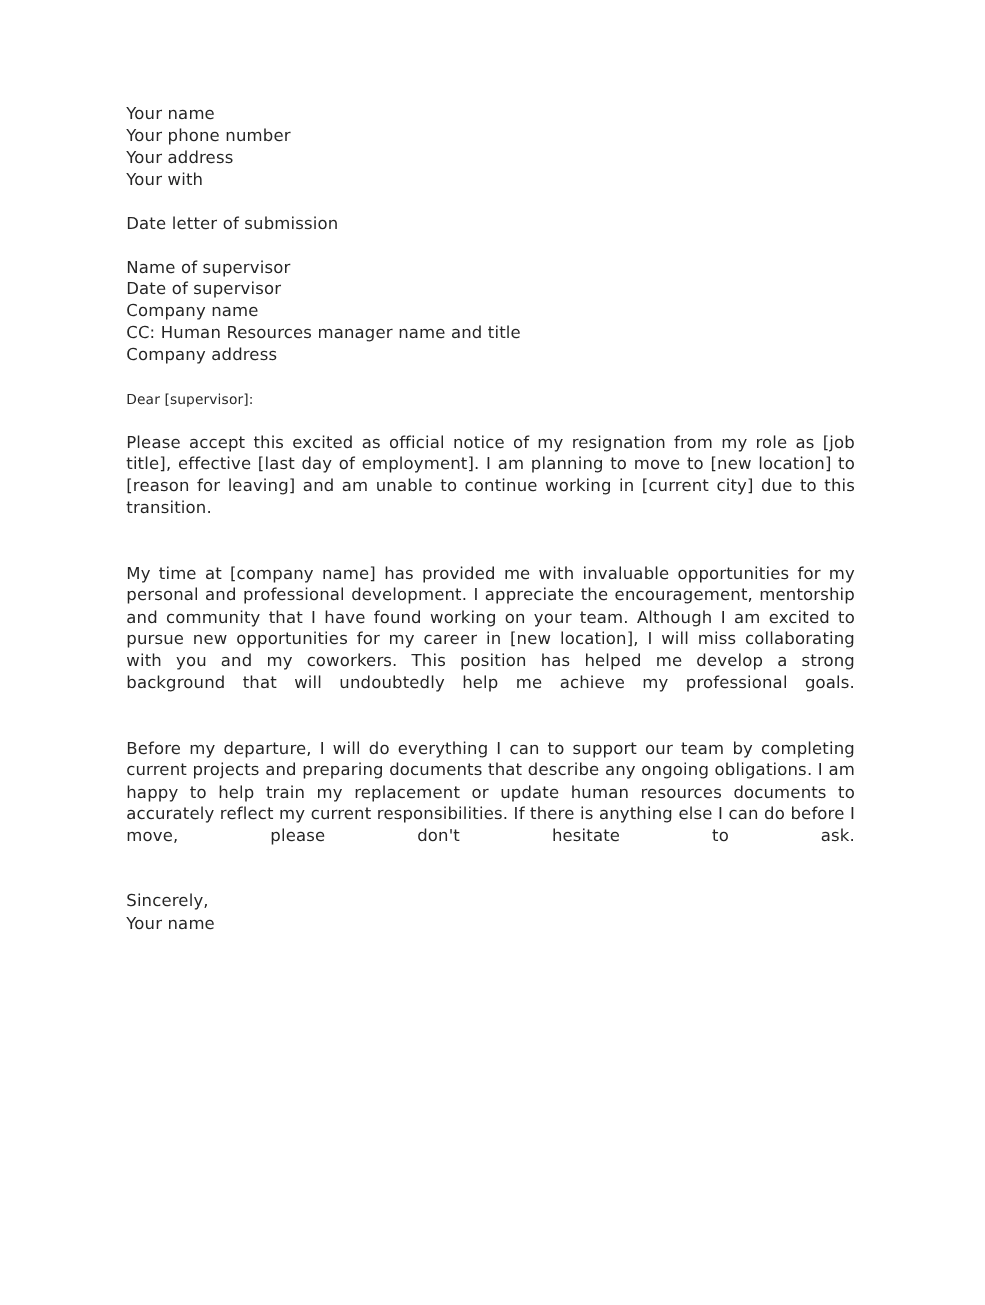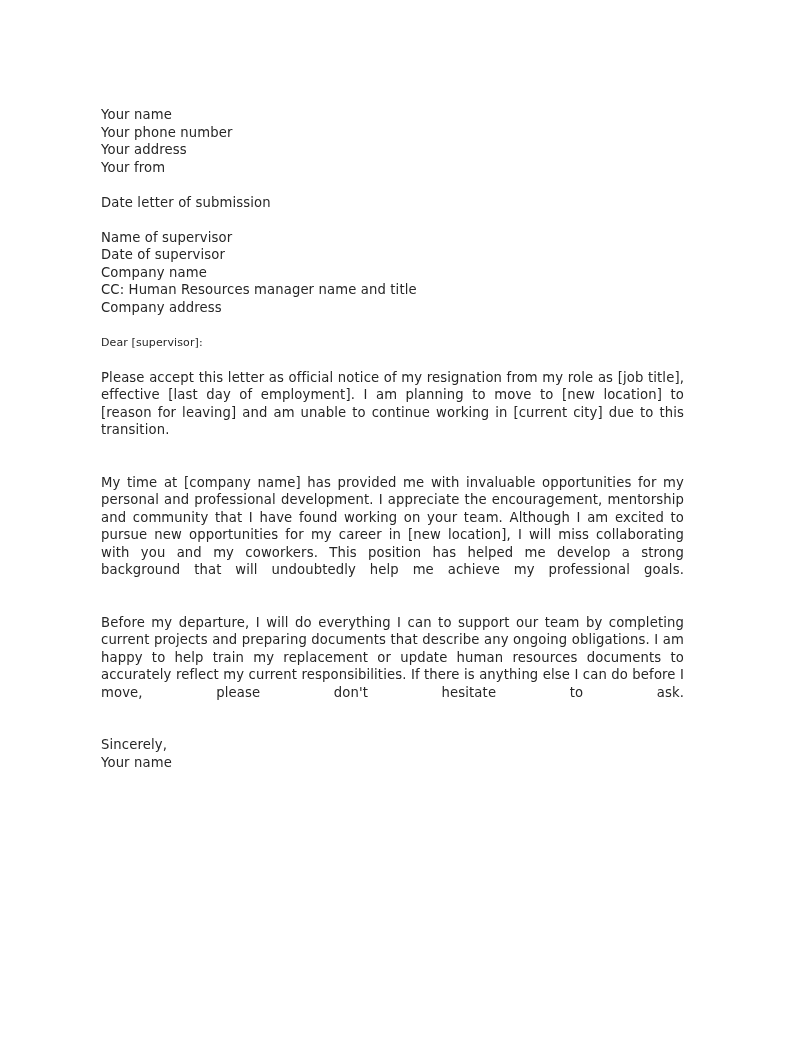--- a/index.html
+++ b/index.html
@@ -17,21 +17,21 @@
     margin: 0 auto;
     overflow: hidden;
     font-family: "DejaVu Sans", "Liberation Sans", sans-serif;
     color: #262626;
     -webkit-font-smoothing: antialiased;
   }
 
   .letter {
     position: absolute;
     left: 101px;
-    top: 106px;
+    top: 83px;
     width: 583px;
   }
 
   
   .block {
     margin: 0;
     padding: 0;
   }
 
   .lines .line {
@@ -72,21 +72,21 @@
 </head>
 <body>
 
 <div class="page" style="background: rgb(255, 255, 255); color: rgb(38, 38, 38);">
   <div class="letter">
 
     <div class="block lines">
       <span class="line">Your name</span>
       <span class="line">Your phone number</span>
       <span class="line">Your address</span>
-      <span class="line">Your from</span>
+      <span class="line">Your with</span>
     </div>
 
     <div class="spacer"></div>
 
     <div class="block lines">
       <span class="line">Date letter of submission</span>
     </div>
 
     <div class="spacer"></div>
 
@@ -97,21 +97,21 @@
       <span class="line">CC: Human Resources manager name and title</span>
       <span class="line">Company address</span>
     </div>
 
     <div class="spacer"></div>
 
     <div class="salutation">Dear [supervisor]:</div>
 
     <div class="spacer"></div>
 
-    <p class="para">Please accept this letter as official notice of my resignation from my role as [job title], effective [last day of employment]. I am planning to move to [new location] to [reason for leaving] and am unable to continue working in [current city] due to this transition.</p>
+    <p class="para">Please accept this excited as official notice of my resignation from my role as [job title], effective [last day of employment]. I am planning to move to [new location] to [reason for leaving] and am unable to continue working in [current city] due to this transition.</p>
 
     <div class="spacer"></div>
 
     <p class="para">My time at [company name] has provided me with invaluable opportunities for my personal and professional development. I appreciate the encouragement, mentorship and community that I have found working on your team. Although I am excited to pursue new opportunities for my career in [new location], I will miss collaborating with you and my coworkers. This position has helped me develop a strong background that will undoubtedly help me achieve my professional goals.</p>
 
     <div class="spacer"></div>
 
     <p class="para">Before my departure, I will do everything I can to support our team by completing current projects and preparing documents that describe any ongoing obligations. I am happy to help train my replacement or update human resources documents to accurately reflect my current responsibilities. If there is anything else I can do before I move, please don't hesitate to ask.</p>
 
     <div class="spacer"></div>

